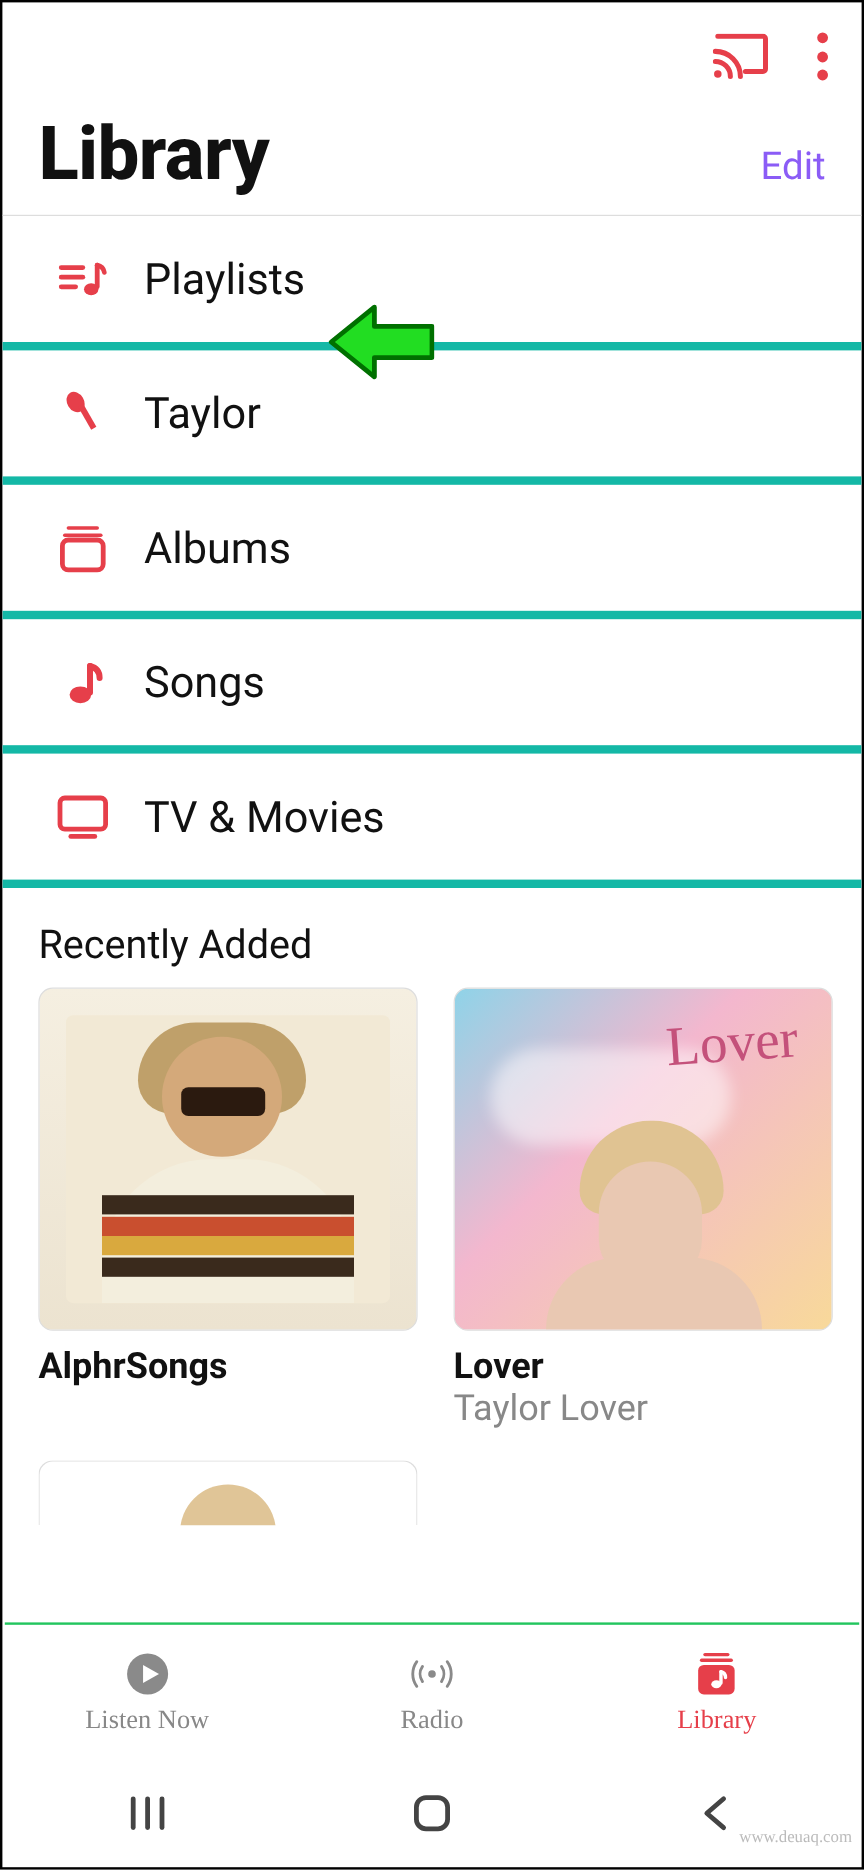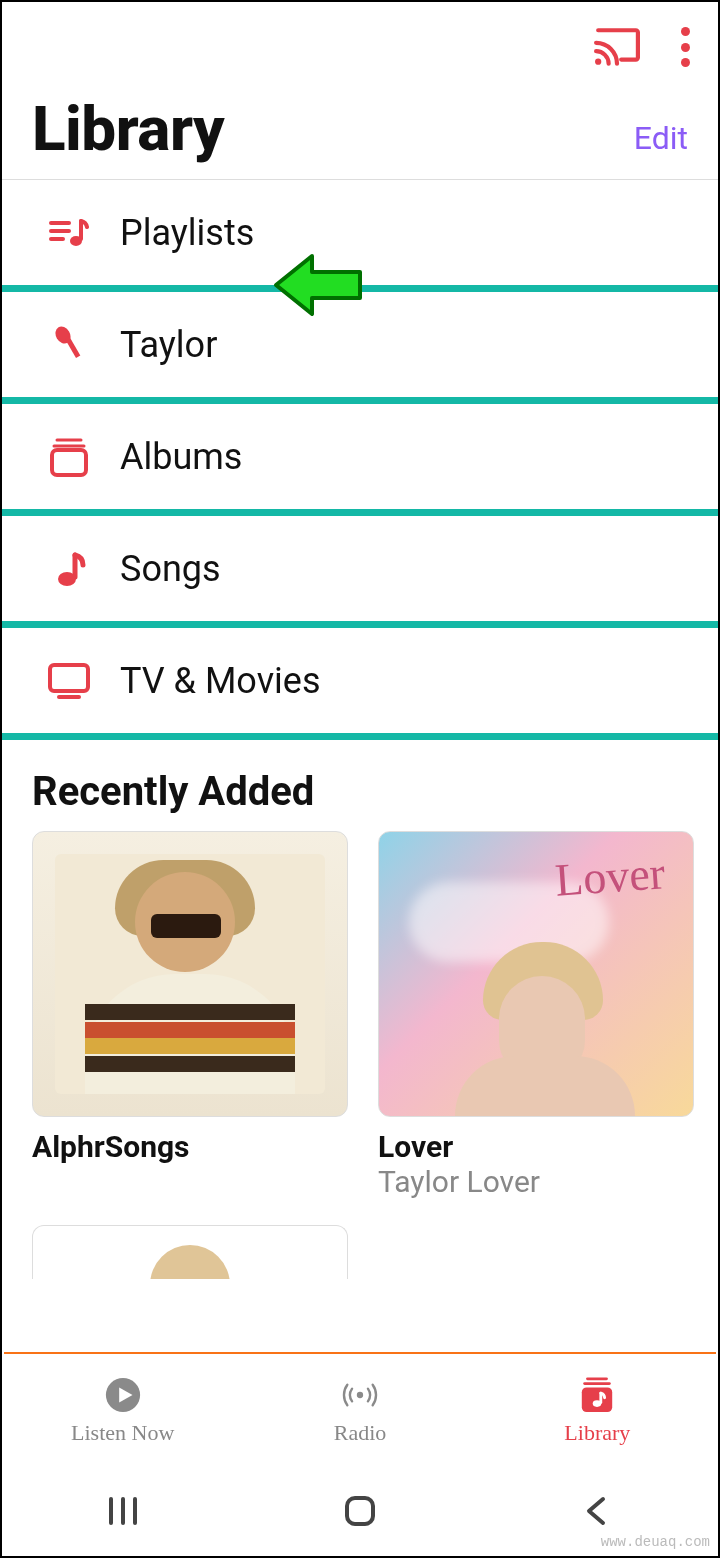--- a/index.html
+++ b/index.html
@@ -16,42 +16,42 @@
   .edit-link { color: #8b5cf6; font-size: 32px; font-weight: 400; padding-bottom: 8px; }
 
   .menu-list { }
   .menu-item { display: flex; align-items: center; padding: 0 30px 0 44px; height: 112px; border-bottom: 7px solid #14b8a6; gap: 28px; position: relative; }
   .menu-icon-wrap { width: 46px; height: 46px; display: flex; align-items: center; justify-content: center; flex-shrink: 0; }
   .menu-label { font-size: 36px; font-weight: 400; color: #111; }
 
   
   .arrow-annot { position: absolute; left: 270px; top: 250px; }
 
-  .section-title { font-size: 40px; font-weight: 700; padding: 28px 46px 16px 30px; }
+  .section-title { font-size: 33px; font-weight: 400; padding: 28px 46px 16px 30px; }
 
   .grid { display: flex; gap: 30px; padding: 0 30px; }
   .card { width: 316px; }
   .card-art { width: 316px; height: 286px; border: 1px solid #ddd; border-radius: 12px; display:flex; align-items:center; justify-content:center; overflow:hidden; }
   .card-title { font-size: 30px; font-weight: 700; color: #111; margin-top: 12px; }
   .card-sub { font-size: 30px; color: #888; margin-top: 0px; }
 
   .partial-row { padding: 26px 30px 0 30px; }
   .partial-card { width: 316px; height: 54px; border: 1px solid #ddd; border-bottom: none; border-radius: 12px 12px 0 0; overflow: hidden; display:flex; align-items:flex-end; justify-content:center; }
 
   
-  .bottom-nav { position: absolute; bottom: 88px; left: 2px; right: 2px; height: 116px; display: flex; border-top: 2px solid #f97316; background: #fff; }
+  .bottom-nav { position: absolute; bottom: 88px; left: 2px; right: 2px; height: 116px; display: flex; border-top: 2px solid #22c55e; background: #fff; }
   .nav-item { flex: 1; display: flex; flex-direction: column; align-items: center; justify-content: center; gap: 6px; }
   .nav-label { font-size: 22px; color: #888; font-family: "Comic Sans MS", cursive; }
   .nav-item.active .nav-label { color: #e63f4a; }
   .nav-icon-wrap { width: 38px; height: 38px; display:flex; align-items:center; justify-content:center; }
 
   
   .sysbar { position: absolute; bottom: 0; left: 2px; right: 2px; height: 86px; display: flex; align-items: center; justify-content: space-around; }
 
-  .watermark { position: absolute; right: 8px; bottom: 6px; font-size: 14px; color: #bbb; font-family: Liberation Mono, monospace; }
+  .watermark { position: absolute; right: 8px; bottom: 16px; font-size: 14px; color: #bbb; font-family: Liberation Serif, serif; }
 
   
   .art1 { background: linear-gradient(180deg,#f5efe1 0%,#ece3d0 100%); position:relative; }
   .art1 .inner { width:270px; height:240px; background:#f2e9d5; border-radius:6px; position:relative; overflow:hidden; }
   .art1 .head { position:absolute; top:18px; left:80px; width:100px; height:100px; background:#d4a97a; border-radius:50%; }
   .art1 .hair { position:absolute; top:6px; left:60px; width:140px; height:76px; background:#bfa06a; border-radius:70px 70px 40px 40px; }
   .art1 .glasses { position:absolute; top:60px; left:96px; width:70px; height:24px; background:#2b1a0f; border-radius:6px; }
   .art1 .body { position:absolute; bottom:0; left:30px; width:210px; height:120px; background:#f3eedd; border-radius:90px 90px 0 0; }
   .art1 .stripe { position:absolute; left:0; right:0; height:16px; }
   .art1 .s1 { bottom:74px; background:#3a2a1c; }

